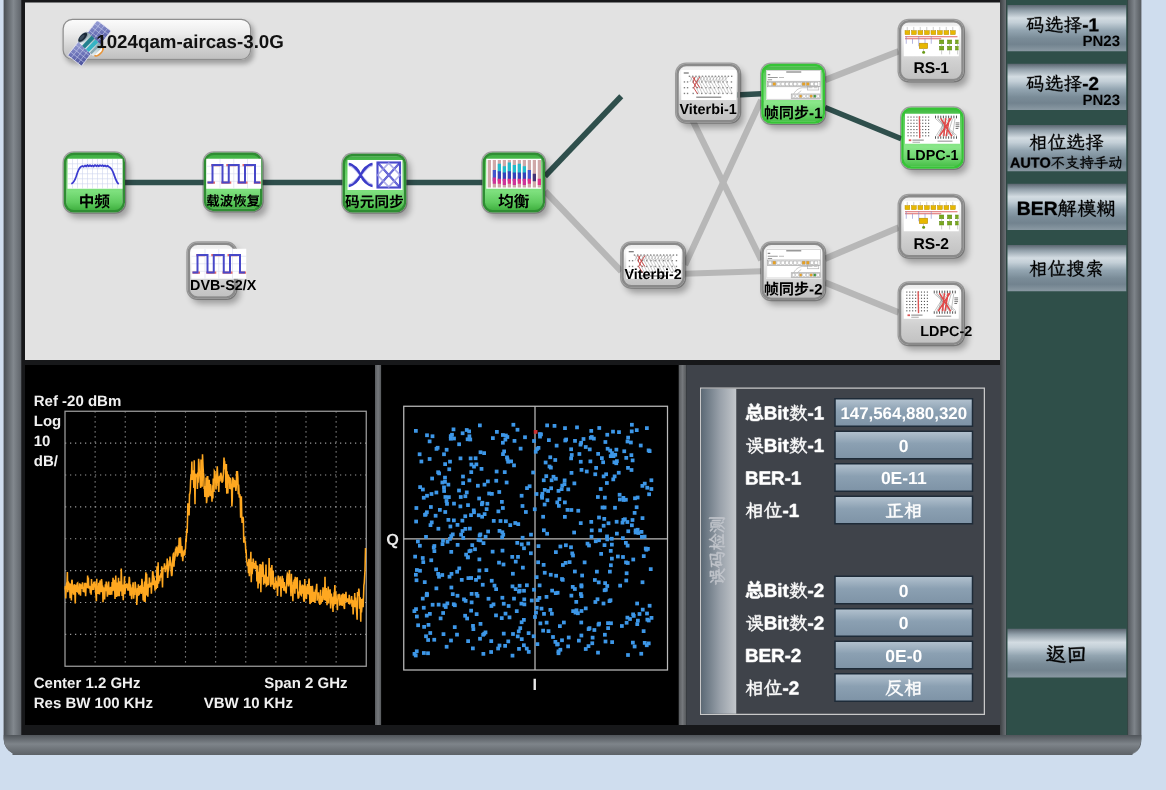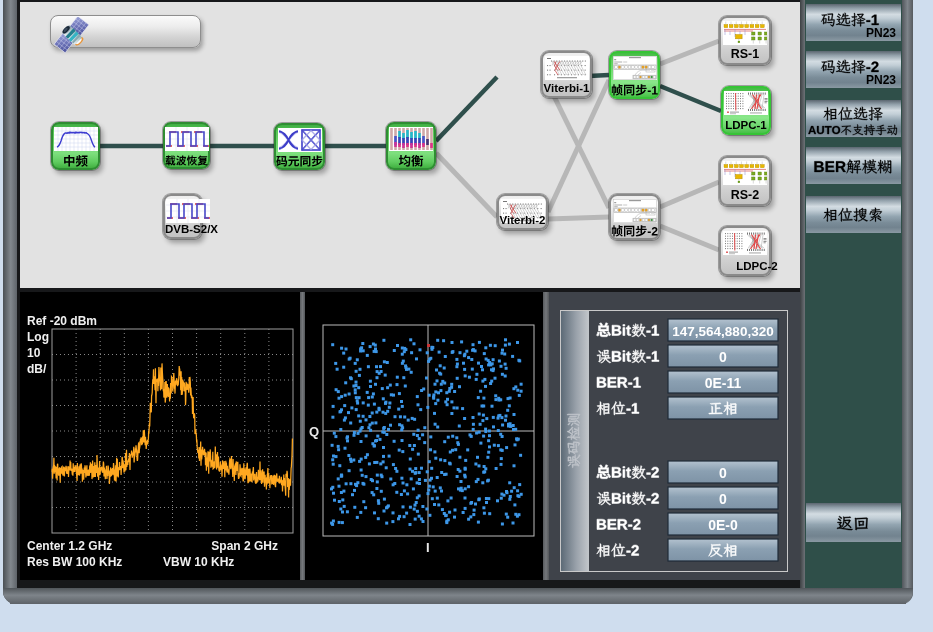--- a/index.html
+++ b/index.html
@@ -113,21 +113,21 @@
 <rect x="37.2" y="1" width="2.6" height="22" fill="#cfa8a8"></rect>
           <rect x="37.2" y="12" width="2.6" height="6" fill="#443377"></rect>
 <rect x="41.2" y="1" width="2.6" height="22" fill="#cfa8a8"></rect>
           <rect x="41.2" y="16" width="2.6" height="5" fill="#dd3388"></rect>
 </g>
       </svg></div>
     <svg class="abs" style="left:0;top:0" width="46" height="44">
       <path transform="translate(10.5,41.5)" d="M6.0 -5.5C6.7 -4.9 7.6 -4.0 8.0 -3.5L9.0 -4.5C8.5 -5.0 7.6 -5.8 6.9 -6.3ZM5.0 -1.7 5.6 -0.4C6.9 -1.1 8.6 -2.1 10.1 -3.0L9.8 -4.2C8.1 -3.2 6.2 -2.3 5.0 -1.7ZM0.3 -1.9 0.8 -0.4C2.1 -1.0 3.7 -1.9 5.1 -2.7L4.7 -4.0L3.2 -3.2V-6.3H4.6V-6.4C4.8 -6.1 5.2 -5.6 5.3 -5.4C5.9 -5.9 6.4 -6.6 6.9 -7.4H10.4C10.3 -2.8 10.1 -0.9 9.7 -0.5C9.6 -0.3 9.5 -0.2 9.2 -0.2C8.9 -0.2 8.2 -0.2 7.3 -0.3C7.6 0.1 7.8 0.7 7.8 1.1C8.5 1.1 9.3 1.2 9.8 1.1C10.3 1.0 10.7 0.9 11.0 0.4C11.5 -0.3 11.6 -2.3 11.8 -8.0C11.8 -8.2 11.8 -8.7 11.8 -8.7H7.7C7.9 -9.2 8.1 -9.7 8.3 -10.2L7.0 -10.6C6.4 -9.2 5.5 -7.8 4.6 -6.8V-7.7H3.2V-10.5H1.8V-7.7H0.5V-6.3H1.8V-2.6C1.2 -2.3 0.7 -2.1 0.3 -1.9Z M14.8 -10.6C14.4 -9.8 13.6 -8.8 12.8 -8.2C13.0 -7.9 13.4 -7.4 13.6 -7.1C14.5 -7.8 15.5 -9.0 16.2 -10.1ZM21.7 -9.8V-8.5H24.3V-9.8ZM18.1 -3.2 18.1 -2.7H16.1V-1.5H17.9C17.6 -0.8 17.0 -0.3 15.9 0.1C16.2 0.3 16.5 0.8 16.6 1.1C17.8 0.7 18.5 0.1 18.9 -0.7C19.4 -0.2 20.0 0.3 20.3 0.7L21.2 -0.2C20.9 -0.6 20.3 -1.1 19.7 -1.5H21.4V-2.7H19.4L19.4 -3.2ZM18.0 -8.5H19.1C19.0 -8.2 18.9 -7.9 18.8 -7.7H17.6C17.7 -8.0 17.9 -8.2 18.0 -8.5ZM15.0 -8.0C14.5 -6.8 13.6 -5.5 12.7 -4.6C12.9 -4.3 13.4 -3.6 13.5 -3.3C13.7 -3.5 13.9 -3.7 14.1 -4.0V1.1H15.5V-6.0C15.7 -6.3 15.8 -6.6 16.0 -6.9C16.1 -6.8 16.3 -6.7 16.4 -6.5V-3.4H21.2V-7.7H20.1C20.3 -8.2 20.6 -8.7 20.8 -9.1L19.9 -9.7L19.7 -9.6H18.5L18.7 -10.3L17.4 -10.6C17.1 -9.6 16.6 -8.6 15.9 -7.7ZM17.5 -5.1H18.3V-4.4H17.5ZM19.3 -5.1H20.1V-4.4H19.3ZM17.5 -6.7H18.3V-6.0H17.5ZM19.3 -6.7H20.1V-6.0H19.3ZM21.5 -6.8V-5.4H22.4V-0.4C22.4 -0.3 22.4 -0.3 22.3 -0.3C22.1 -0.3 21.7 -0.3 21.3 -0.3C21.5 0.1 21.6 0.7 21.7 1.1C22.4 1.1 22.9 1.1 23.3 0.8C23.7 0.6 23.8 0.2 23.8 -0.4V-5.4H24.6V-6.8Z" fill="#000"></path>
     </svg>
   </div>
-<div style="position:absolute;left:163px;top:194px;width:39px;height:45px;background:linear-gradient(180deg,#ededed 0%,#f7f7f7 18%,#e2e2e2 45%,#d0d0d0 70%,#c2c2c2 100%);border:2px solid #8a8a8a;border-radius:8px;box-shadow:0 0 0 1px rgba(50,50,50,.38),3px 4px 5px rgba(0,0,0,.30);">
+<div style="position:absolute;left:150px;top:194px;width:39px;height:45px;background:linear-gradient(180deg,#ededed 0%,#f7f7f7 18%,#e2e2e2 45%,#d0d0d0 70%,#c2c2c2 100%);border:2px solid #8a8a8a;border-radius:8px;box-shadow:0 0 0 1px rgba(50,50,50,.38),3px 4px 5px rgba(0,0,0,.30);">
     <div class="abs" style="left:1.0px;top:3px;width:44px;height:24px;background:#fff;overflow:hidden"><svg width="44" height="24" viewBox="0 0 44 24">
 <g stroke="#d9dcef" stroke-width="0.5">
           <path d="M0 6h44M0 12h44M0 18h44M11 0v24M22 0v24M33 0v24"></path>
         </g>
 <g stroke="#e05050" stroke-width="1.8" opacity="0.85">
 <path d="M1 19h6M4 5h7M12 19h8M16 5h8M25 19h8M29 5h8M38 19h6" fill="none"></path>
         </g>
 <path d="M1 19 L5 19 5 5 13 5 13 19 18 19 18 5 26 5 26 19 31 19 31 5 39 5 39 19 43 19" fill="none" stroke="#4848c8" stroke-width="1.6"></path>
       </svg></div>
     <div class="abs" style="left:0;bottom:1px;width:46px;text-align:center;white-space:nowrap;font:bold 11.5px 'Liberation Sans',sans-serif;color:#000;line-height:1.1">DVB-S2/X</div>
@@ -723,20 +723,21 @@
 <ellipse cx="0.3" cy="9" rx="3.8" ry="1.8" fill="#fafafa"></ellipse>
 <rect x="-5.5" y="-8" width="11" height="17" rx="2" fill="url(#bod)"></rect>
 <rect x="-5.5" y="-3.5" width="11" height="3.2" fill="#22808e"></rect>
 <rect x="-5.5" y="0.7" width="11" height="3.2" fill="#35b4c4"></rect>
 <rect x="-5.2" y="4.8" width="10.4" height="2" fill="#88a8b0"></rect>
 <ellipse cx="0" cy="-7.5" rx="5.5" ry="2.6" fill="#8a9aa8"></ellipse>
 <ellipse cx="-0.3" cy="-7.8" rx="4.6" ry="2.1" fill="#1a2836"></ellipse>
 <ellipse cx="-0.8" cy="-8.1" rx="2.6" ry="1.2" fill="#3a4a5c"></ellipse>
 </g>
     </svg>
+    <div class="abs" style="left:26px;top:9px;font:bold 15px 'Liberation Sans',sans-serif;color:#111;white-space:nowrap">1024qam-aircas-3.0G</div>
   </div>
 <svg class="abs" style="left:20px;top:292px" width="280" height="288" viewBox="0 0 280 288">
     <g font-family="Liberation Sans,sans-serif" font-size="12" font-weight="bold" fill="#f0f0f0">
       <text x="7" y="33">Ref  -20 dBm</text>
       <text x="7" y="49">Log</text>
       <text x="7" y="65">10</text>
       <text x="7" y="81">dB/</text>
       <text x="7" y="258">Center 1.2 GHz</text>
       <text x="258" y="258" text-anchor="end">Span 2 GHz</text>
       <text x="7" y="274">Res BW 100 KHz</text>

